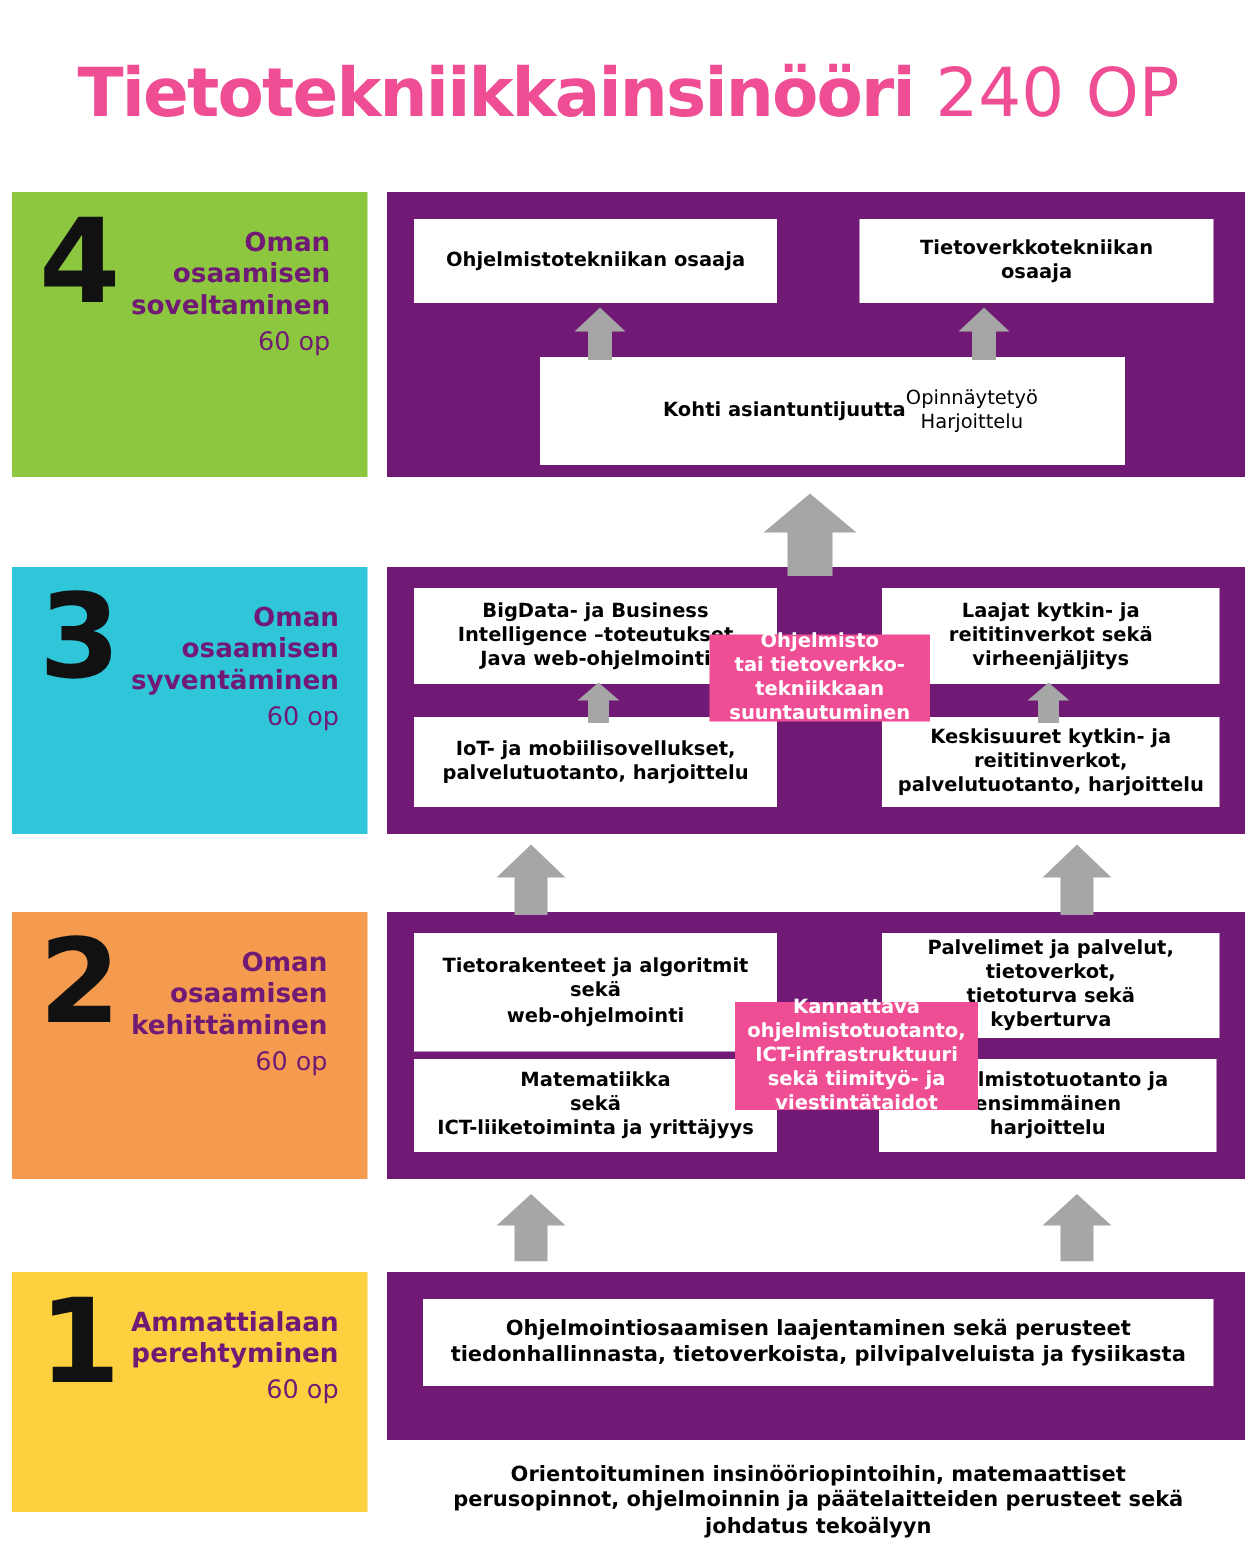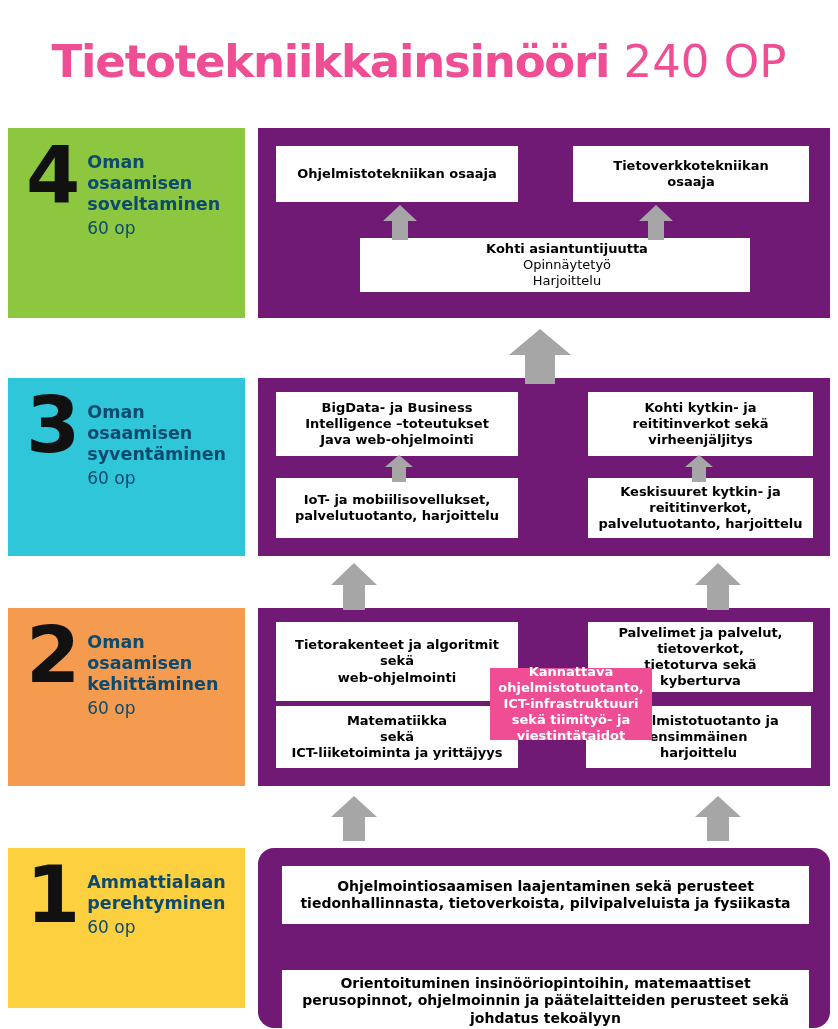--- a/index.html
+++ b/index.html
@@ -58,21 +58,22 @@
   .level-number {
     font-size: 78px;
     font-weight: bold;
     line-height: 0.82;
     color: #111111;
     letter-spacing: -3px;
     margin-right: 10px;
   }
   .level-caption {
     padding-top: 8px;
-    color: #0c4a6e;
+    color: #701a75;
+    text-align: right;
   }
   .level-caption .cap-title {
     font-size: 17.5px;
     font-weight: bold;
     line-height: 1.2;
     white-space: pre-line;
   }
   .level-caption .cap-credits {
     font-size: 17px;
     font-weight: normal;
@@ -160,21 +161,21 @@
   </div>
 
   <div class="level-panel" style="height:190px;">
     <div class="card" style="left:18px;top:18px;width:242px;height:56px;">
       <div class="card-title">Ohjelmistotekniikan osaaja</div>
     </div>
     <div class="card" style="left:315px;top:18px;width:236px;height:56px;">
       <div class="card-title">Tietoverkkotekniikan
 osaaja</div>
     </div>
-    <div class="card" style="left:102px;top:110px;width:390px;height:54px;flex-direction:column;padding-left:30px;">
+    <div class="card" style="left:102px;top:110px;width:390px;height:72px;flex-direction:row;padding-left:30px;">
       <div class="card-title">Kohti asiantuntijuutta</div>
       <div class="card-sub">Opinnäytetyö
 Harjoittelu</div>
     </div>
 
     <div class="arrow" style="left:124px;top:76px;">
       <svg width="36" height="36" viewBox="0 0 36 36">
           <polygon points="18,1 35,17 26,17 26,36 10,36 10,17 1,17" fill="#a6a6a6"></polygon>
         </svg>
     </div>
@@ -203,21 +204,21 @@
     </div>
   </div>
 
   <div class="level-panel" style="height:178px;">
     <div class="card" style="left:18px;top:14px;width:242px;height:64px;">
       <div class="card-title">BigData- ja Business
 Intelligence –toteutukset
 Java web-ohjelmointi</div>
     </div>
     <div class="card" style="left:330px;top:14px;width:225px;height:64px;">
-      <div class="card-title">Kohti kytkin- ja
+      <div class="card-title">Laajat kytkin- ja
 reititinverkot sekä
 virheenjäljitys</div>
     </div>
     <div class="card" style="left:18px;top:100px;width:242px;height:60px;">
       <div class="card-title">IoT- ja mobiilisovellukset,
 palvelutuotanto, harjoittelu</div>
     </div>
     <div class="card" style="left:330px;top:100px;width:225px;height:60px;">
       <div class="card-title">Keskisuuret kytkin- ja
 reititinverkot,
@@ -228,20 +229,24 @@
       <svg width="30" height="28" viewBox="0 0 30 28">
           <polygon points="15,1 29,13 22,13 22,28 8,28 8,13 1,13" fill="#a6a6a6"></polygon>
         </svg>
     </div>
     <div class="arrow" style="left:426px;top:76px;">
       <svg width="30" height="28" viewBox="0 0 30 28">
           <polygon points="15,1 29,13 22,13 22,28 8,28 8,13 1,13" fill="#a6a6a6"></polygon>
         </svg>
     </div>
 
+    <div class="pink-badge" style="left:215px;top:45px;width:147px;height:58px;">Ohjelmisto
+tai tietoverkko-
+tekniikkaan
+suuntautuminen</div>
   </div>
 </div>
 
 <div class="arrow" style="left:330px;top:562px;">
   <svg width="48" height="48" viewBox="0 0 48 48">
       <polygon points="24,1 47,23 35,23 35,48 13,48 13,23 1,23" fill="#a6a6a6"></polygon>
     </svg>
 </div>
 <div class="arrow" style="left:694px;top:562px;">
   <svg width="48" height="48" viewBox="0 0 48 48">
@@ -305,21 +310,21 @@
 <div class="level-row" style="top:848px;height:160px;">
   <div class="level-badge" style="height:160px;background:#fdd040;">
     <div class="level-number">1</div>
     <div class="level-caption">
       <div class="cap-title">Ammattialaan
 perehtyminen</div>
       <div class="cap-credits">60 op</div>
     </div>
   </div>
 
-  <div class="level-panel" style="height:180px;border-radius:16px;">
+  <div class="level-panel" style="height:112px;">
     <div class="card card-wide" style="left:24px;top:18px;width:527px;height:58px;">
       <div class="card-title">Ohjelmointiosaamisen laajentaminen sekä perusteet
 tiedonhallinnasta, tietoverkoista, pilvipalveluista ja fysiikasta</div>
     </div>
     <div class="card card-wide" style="left:24px;top:86px;width:527px;height:62px;margin-top:36px;">
       <div class="card-title">Orientoituminen insinööriopintoihin, matemaattiset
 perusopinnot, ohjelmoinnin ja päätelaitteiden perusteet sekä
 johdatus tekoälyyn</div>
     </div>
   </div>

